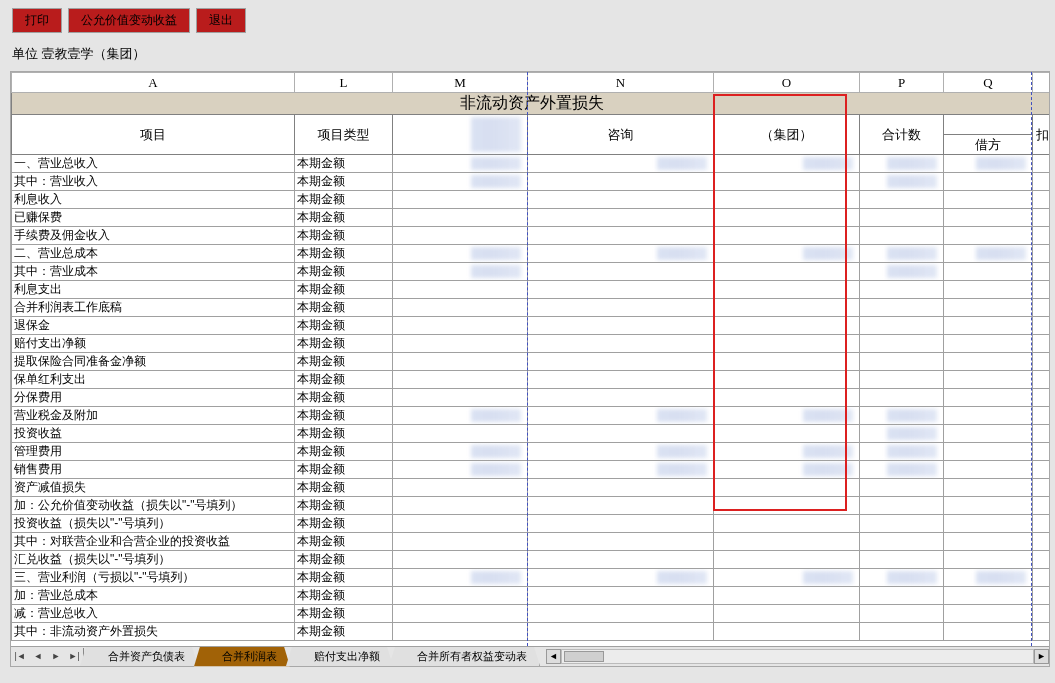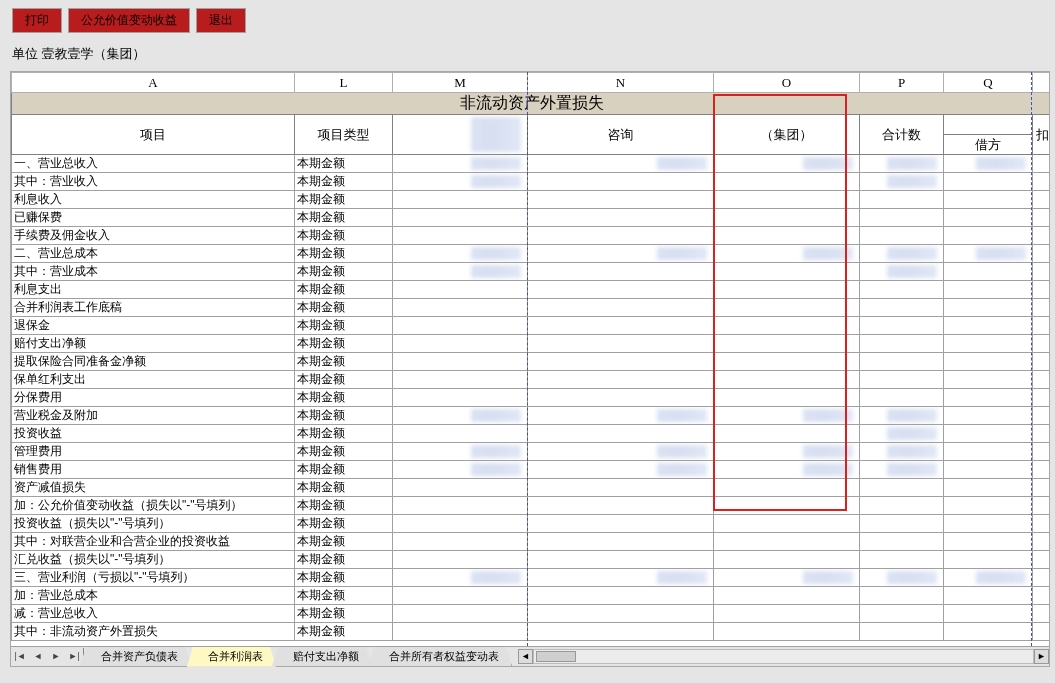--- a/index.html
+++ b/index.html
@@ -139,29 +139,29 @@
   color: #444;
 }
 .tab {
   padding: 2px 8px;
   border-right: 1px solid #999;
   background: #e0e0e0;
   cursor: pointer;
   position: relative;
 }
 .tab.active {
-  background: #fef9c3;
+  background: #a16207;
   border-bottom: 1px solid #fff;
 }
 .tab::before, .tab::after {
   content: "";
 }
 .tab {
   clip-path: polygon(6px 0, calc(100% - 6px) 0, 100% 100%, 0 100%);
-  padding-left: 21px;
+  padding-left: 28px;
   padding-right: 12px;
   margin-left: -4px;
 }
 .hscroll {
   margin-left: 6px;
   flex: 1;
   height: 16px;
   display: flex;
   align-items: center;
 }

